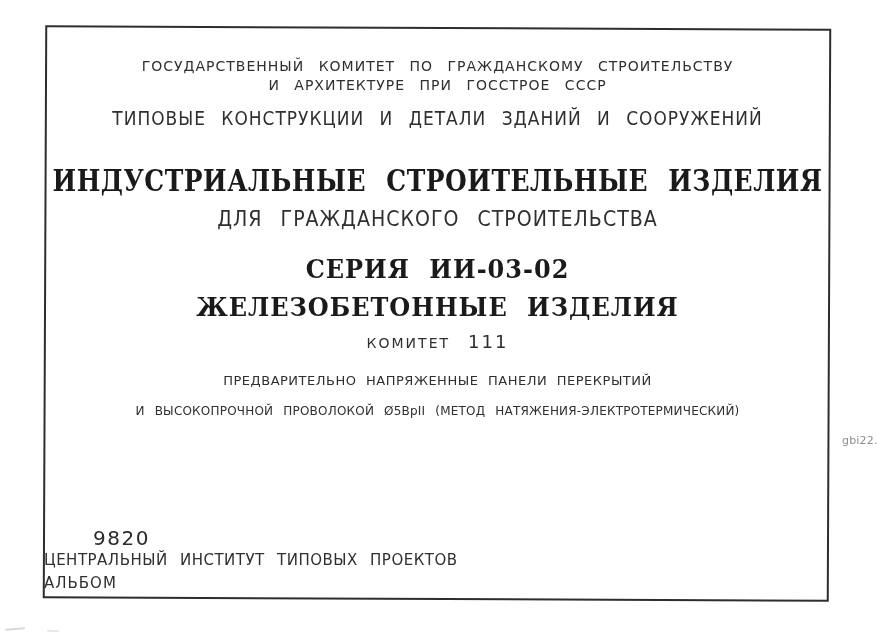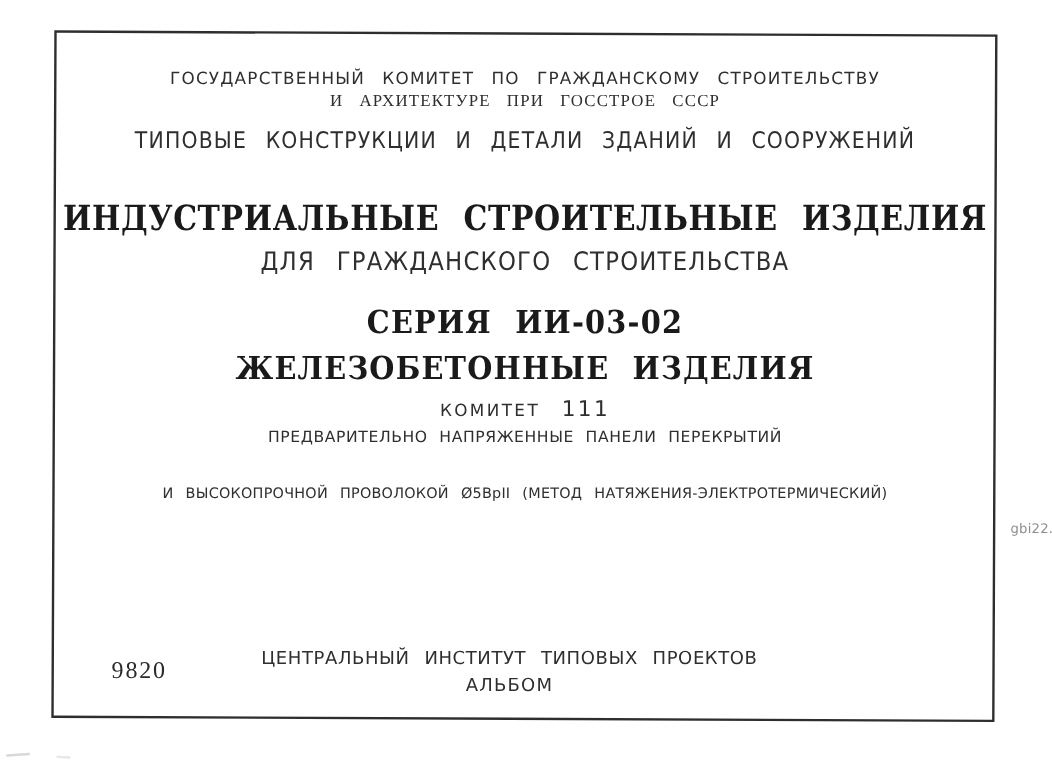--- a/index.html
+++ b/index.html
@@ -45,37 +45,37 @@
   .serif-lg  { font-family: "DejaVu Serif", serif; font-weight: bold;
                font-size: 24px; letter-spacing: 1px;   word-spacing: 10px;
                color: #1a1a1a; transform: scaleY(1.1); }
   .hand-xs   { font-size: 13px; letter-spacing: 0.5px; word-spacing: 5px;  }
   .hand-xxs  { font-size: 12px; letter-spacing: 0.2px; word-spacing: 4px;  }
   .album-label  { font-size: 14px; letter-spacing: 2px; }
   .album-number { font-size: 18px; letter-spacing: 2px; margin-left: 18px; font-weight: normal; }
   .code {
     position: absolute;
     left: 93px;
-    top: 548px;
+    top: 526px;
     font-size: 20px;
     letter-spacing: 1.5px;
     color: #2a2a2a;
-    font-family: Liberation Serif, serif;
   }
   .footer-line {
     position: absolute;
     left: 44px;
     width: 761px; 
-    text-align: center;
+    text-align: left;
     white-space: nowrap;
     line-height: 1;
     font-size: 15px;
     letter-spacing: 0.5px;
     word-spacing: 7px;
     color: #2f2f2f;
+    margin-top: 12px;
   }
   .watermark {
     position: absolute;
     left: 842px;
     top: 434px;
     font-size: 11px;
     color: #8d8d8d;
     letter-spacing: 0.2px;
   }
   .smudge {
@@ -89,37 +89,37 @@
 </style>
 </head>
 <body>
 
 <div class="page">
 
   <div class="frame"></div>
 
   <div class="t hand-sm" style="top:59px;">ГОСУДАРСТВЕННЫЙ КОМИТЕТ ПО ГРАЖДАНСКОМУ СТРОИТЕЛЬСТВУ</div>
 
-  <div class="t hand-sm" style="top:78px;font-family:Liberation Serif, serif;">И АРХИТЕКТУРЕ ПРИ ГОССТРОЕ СССР</div>
+  <div class="t hand-sm" style="top:78px;">И АРХИТЕКТУРЕ ПРИ ГОССТРОЕ СССР</div>
 
   <div class="t hand-md" style="top:110px;">ТИПОВЫЕ КОНСТРУКЦИИ И ДЕТАЛИ ЗДАНИЙ И СООРУЖЕНИЙ</div>
 
   <div class="t serif-xl" style="top:169px;">ИНДУСТРИАЛЬНЫЕ СТРОИТЕЛЬНЫЕ ИЗДЕЛИЯ</div>
 
   <div class="t sans-lg" style="top:209px;">ДЛЯ ГРАЖДАНСКОГО СТРОИТЕЛЬСТВА</div>
 
   <div class="t serif-lg" style="top:257px;">СЕРИЯ ИИ-03-02</div>
 
   <div class="t serif-lg" style="top:295px;">ЖЕЛЕЗОБЕТОННЫЕ ИЗДЕЛИЯ</div>
 
   <div class="t" style="top:333px;">
     <span class="album-label">КОМИТЕТ</span><span class="album-number">111</span>
   </div>
 
-  <div class="t hand-xs" style="top:358px;">ПРЕДВАРИТЕЛЬНО НАПРЯЖЕННЫЕ ПАНЕЛИ ПЕРЕКРЫТИЙ</div>
+  <div class="t hand-xs" style="top:374px;">ПРЕДВАРИТЕЛЬНО НАПРЯЖЕННЫЕ ПАНЕЛИ ПЕРЕКРЫТИЙ</div>
 
 
 
   <div class="t hand-xxs" style="top:405px; word-spacing:6px;">И ВЫСОКОПРОЧНОЙ ПРОВОЛОКОЙ Ø5ВрII (МЕТОД НАТЯЖЕНИЯ-ЭЛЕКТРОТЕРМИЧЕСКИЙ)</div>
 
   <div class="code">9820</div>
 
   <div class="footer-line" style="top:541px;">ЦЕНТРАЛЬНЫЙ ИНСТИТУТ ТИПОВЫХ ПРОЕКТОВ</div>
 
   <div class="footer-line" style="top:564px; letter-spacing:1px;">АЛЬБОМ</div>

